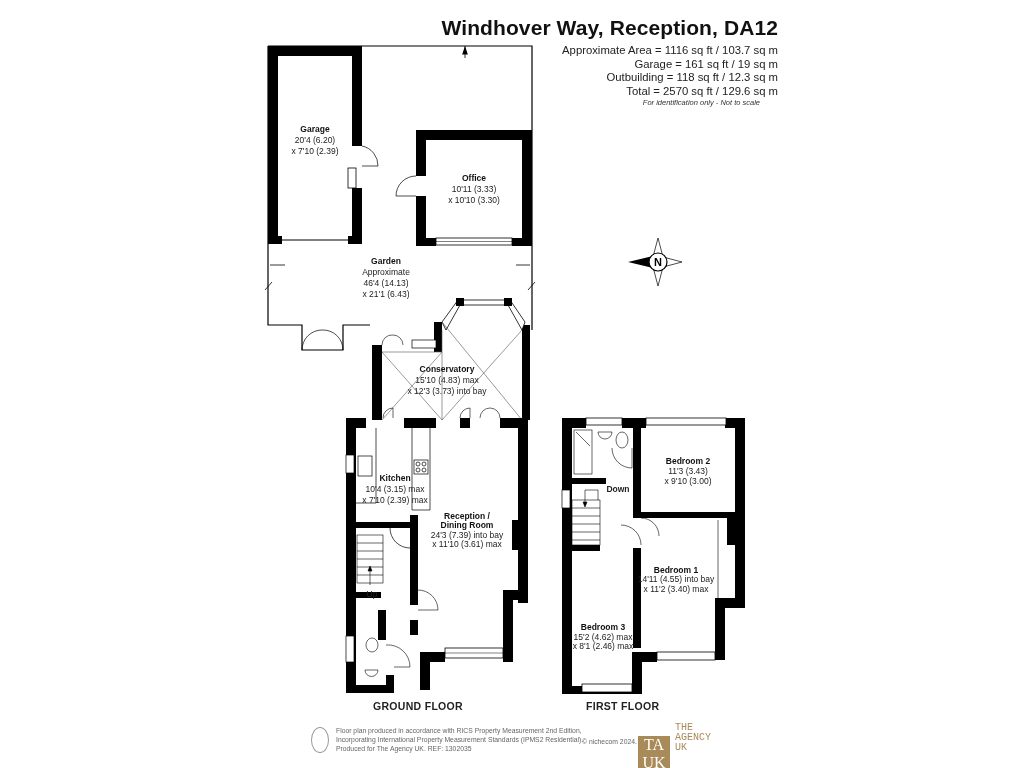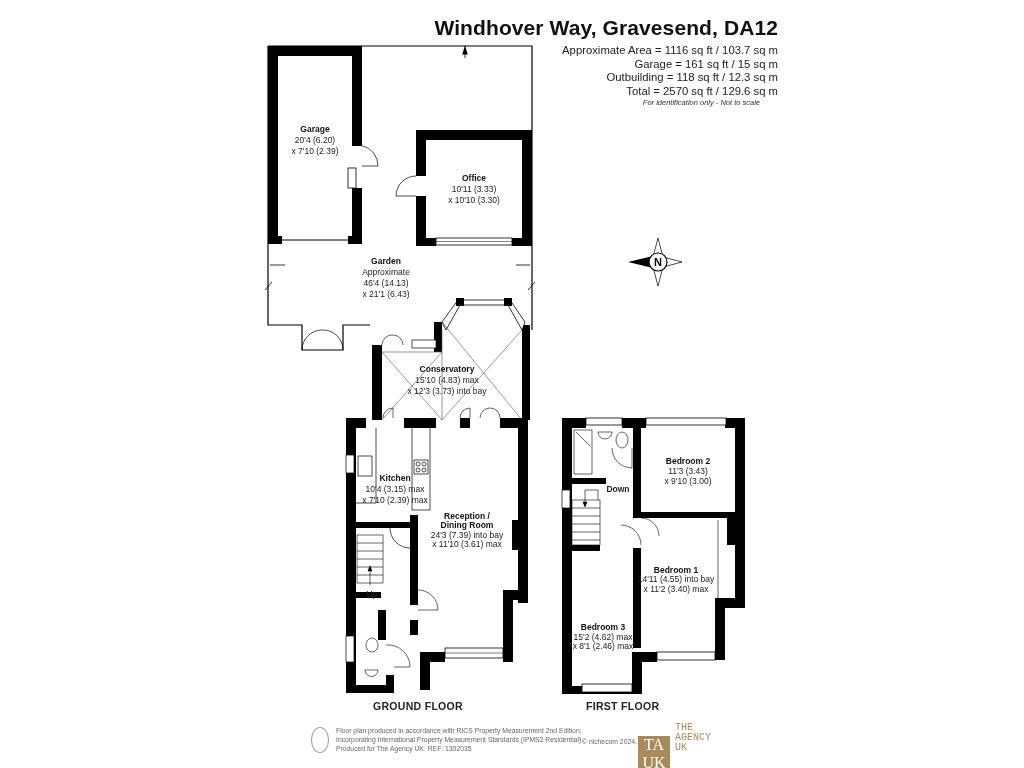--- a/index.html
+++ b/index.html
@@ -13,24 +13,24 @@
   .floor-label { position:absolute; font-size:10.5px; font-weight:bold; color:#222; letter-spacing:0.3px; }
   .footer { position:absolute; left:312px; top:727px; font-size:6.8px; line-height:8.8px; color:#666; }
   .footer-icon { position:absolute; left:311px; top:727px; width:16px; height:24px; border:1px solid #999; border-radius:50%; }
   .copy { position:absolute; left:612px; top:738px; font-size:6.8px; color:#666; }
   .logo-box { position:absolute; left:638px; top:736px; width:32px; height:42px; background:#a98a59; color:#fff; font-family:"Liberation Serif", serif; font-size:16px; line-height:18px; text-align:center; padding-top:0; box-sizing:border-box; }
   .logo-text { position:absolute; left:675px; top:723px; font-family:Liberation Mono, monospace; font-size:10px; line-height:10px; color:#a98a59; }
 </style>
 </head>
 <body>
 
-<div class="title">Windhover Way, Gravesend, DA12</div>
+<div class="title">Windhover Way, Reception, DA12</div>
 <div class="areas">
   <div>Approximate Area = 1116 sq ft / 103.7 sq m</div>
-  <div>Garage = 161 sq ft / 15 sq m</div>
+  <div>Garage = 161 sq ft / 19 sq m</div>
   <div>Outbuilding = 118 sq ft / 12.3 sq m</div>
   <div>Total = 2570 sq ft / 129.6 sq m</div>
 </div>
 <div class="disclaimer">For identification only - Not to scale</div>
 
 <svg class="plan" width="1024" height="768" viewBox="0 0 1024 768">
   <g fill="none" stroke="#000" stroke-width="1.2">
 
     <path d="M268 46 L532 46 L532 330 M268 46 L268 325 L302 325 L302 350 L343 350 L343 325 L370 325"></path>
     <path d="M465 46 L465 58" stroke-width="0.8"></path>

